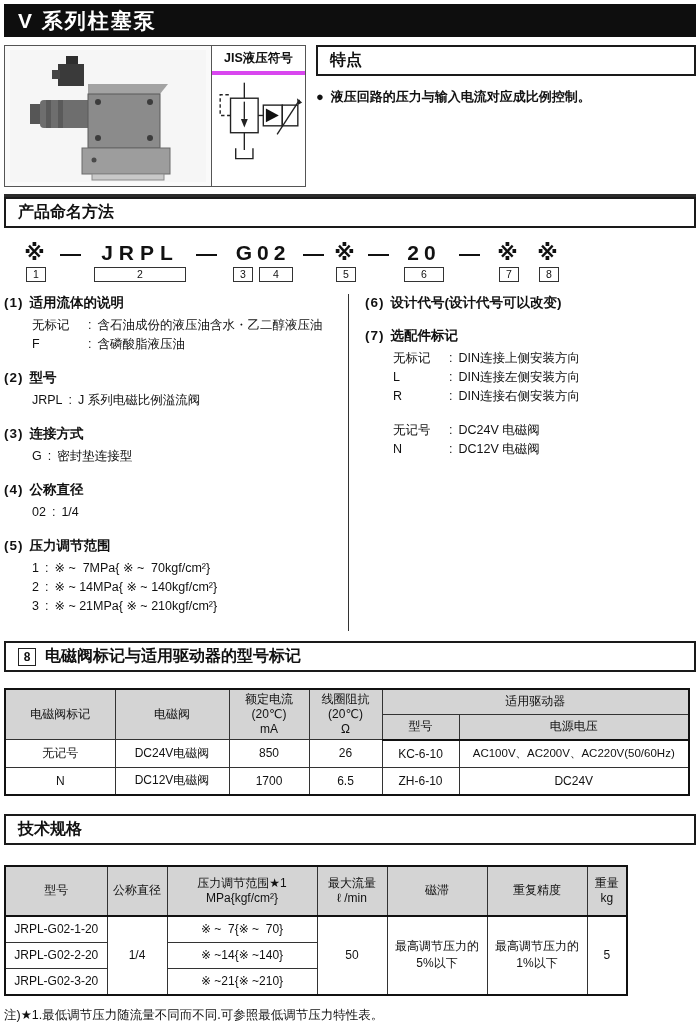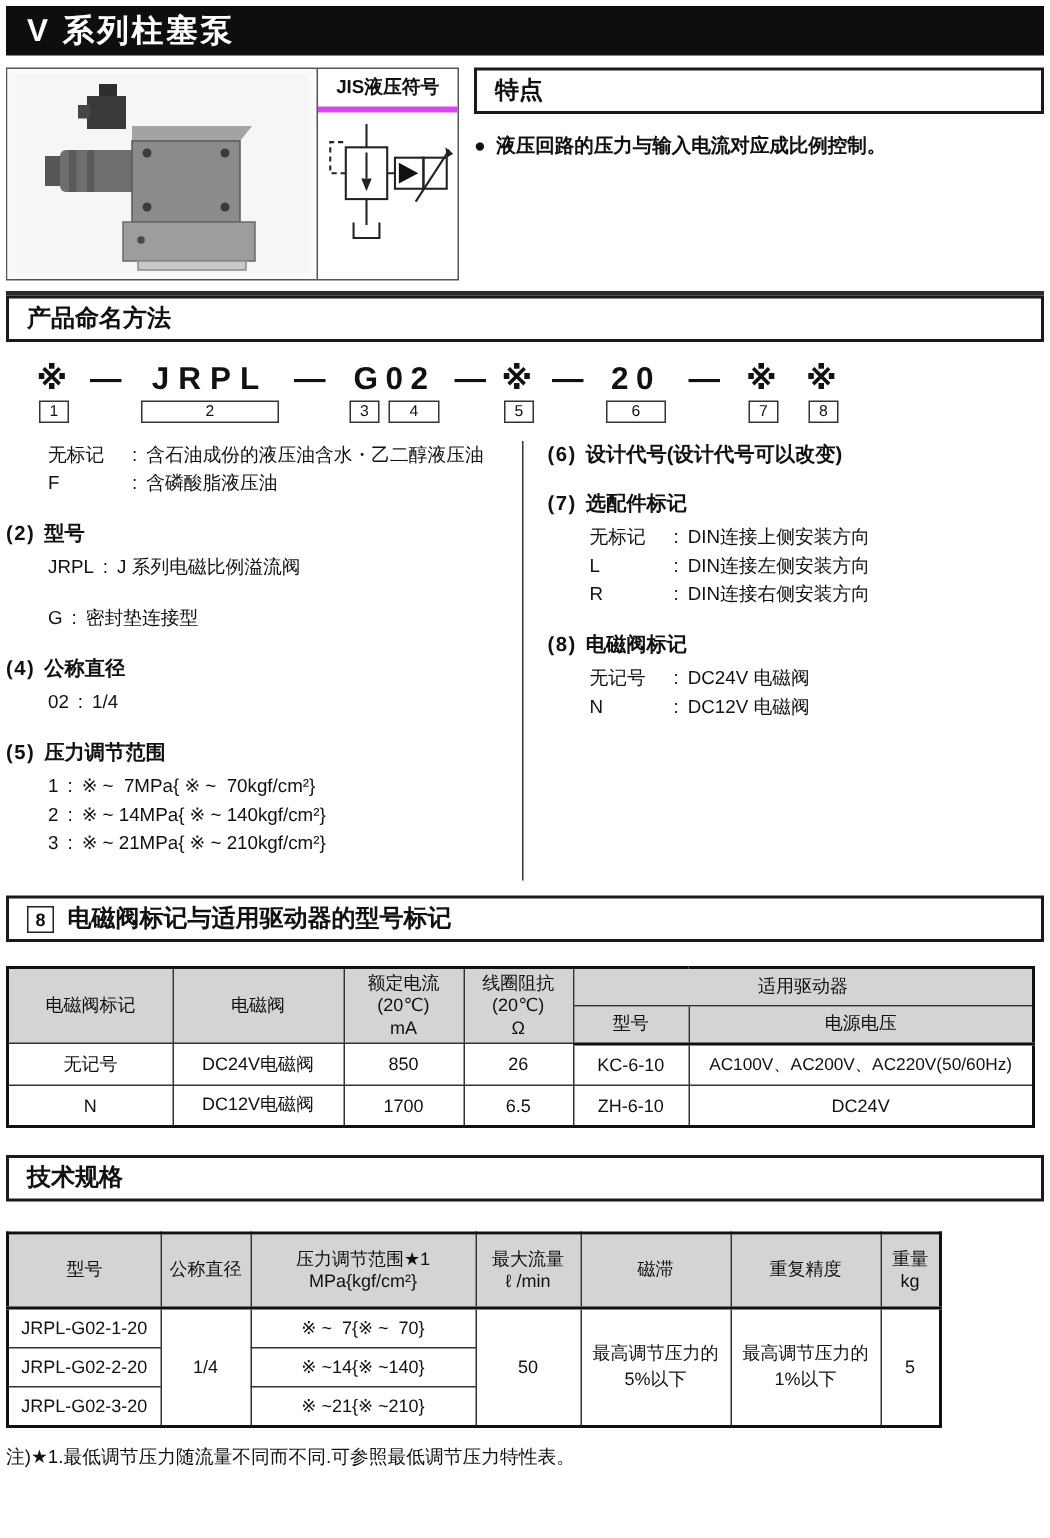--- a/index.html
+++ b/index.html
@@ -179,20 +179,21 @@
     <div class="seg" style="width:34px;margin-left:6px">
       <span class="code-text">※</span>
       <span class="nbox">8</span>
     </div>
   </div>
 
   <div class="columns">
     <div class="colL">
 
       <div class="exp-item">
+        <div class="exp-head"><span class="no">(1)</span><span>适用流体的说明</span></div>
         <div class="exp-line">
             <span class="term w">无标记</span>
             <span class="coln">:</span>
             <span class="desc">含石油成份的液压油含水・乙二醇液压油</span>
           </div>
         <div class="exp-line">
             <span class="term w">F</span>
             <span class="coln">:</span>
             <span class="desc">含磷酸脂液压油</span>
           </div>
@@ -201,20 +202,21 @@
       <div class="exp-item">
         <div class="exp-head"><span class="no">(2)</span><span>型号</span></div>
         <div class="exp-line">
             <span class="term">JRPL</span>
             <span class="coln">:</span>
             <span class="desc">J 系列电磁比例溢流阀</span>
           </div>
       </div>
 
       <div class="exp-item">
+        <div class="exp-head"><span class="no">(3)</span><span>连接方式</span></div>
         <div class="exp-line">
             <span class="term">G</span>
             <span class="coln">:</span>
             <span class="desc">密封垫连接型</span>
           </div>
       </div>
 
       <div class="exp-item">
         <div class="exp-head"><span class="no">(4)</span><span>公称直径</span></div>
         <div class="exp-line">
@@ -263,21 +265,20 @@
             <span class="desc">DIN连接左侧安装方向</span>
           </div>
         <div class="exp-line">
             <span class="term w">R</span>
             <span class="coln">:</span>
             <span class="desc">DIN连接右侧安装方向</span>
           </div>
       </div>
 
       <div class="exp-item">
-        <div class="exp-head"><span class="no">(8)</span><span>电磁阀标记</span></div>
         <div class="exp-line">
             <span class="term w">无记号</span>
             <span class="coln">:</span>
             <span class="desc">DC24V 电磁阀</span>
           </div>
         <div class="exp-line">
             <span class="term w">N</span>
             <span class="coln">:</span>
             <span class="desc">DC12V 电磁阀</span>
           </div>

